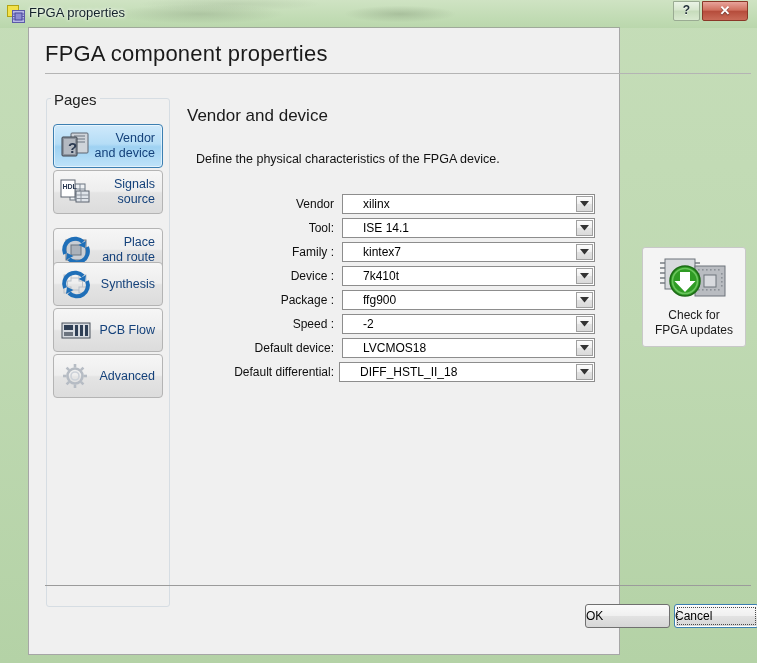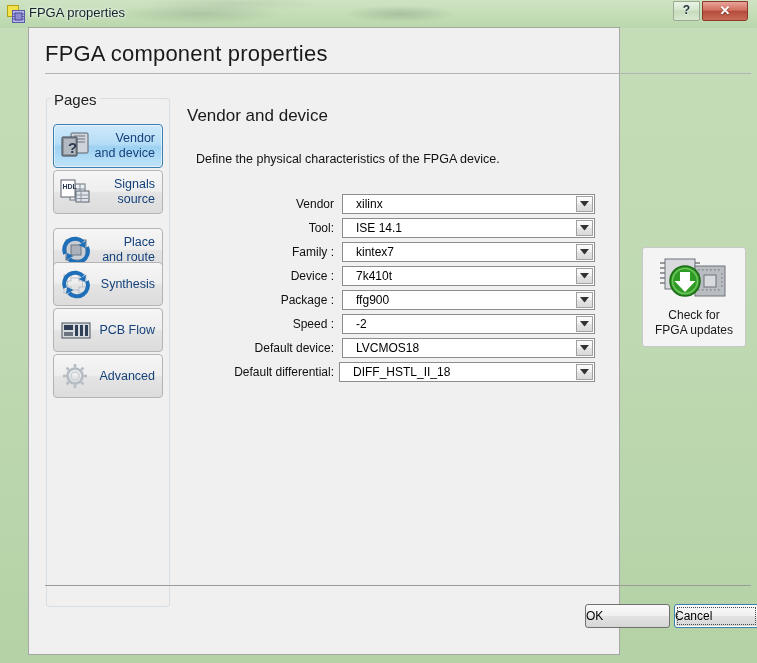--- a/index.html
+++ b/index.html
@@ -169,21 +169,21 @@
     position: absolute;
     left: 146px;
     width: 253px; height: 20px;
     box-sizing: border-box;
     border: 1px solid #8d8d8d;
     background: #ffffff;
     cursor: default;
   }
   .combo-value {
     position: absolute;
-    left: 13px; top: 2px; right: 22px;
+    left: 20px; top: 2px; right: 22px;
     font-size: 12px; color: #000;
     white-space: nowrap; overflow: hidden;
   }
   .combo-arrow {
     position: absolute;
     right: 1px; top: 1px;
     width: 17px; height: 16px;
     box-sizing: border-box;
     border: 1px solid #a0a0a0;
     background: linear-gradient(180deg,#fdfdfd 0%, #f0f0f0 48%, #e3e3e3 52%, #dadada 100%);

